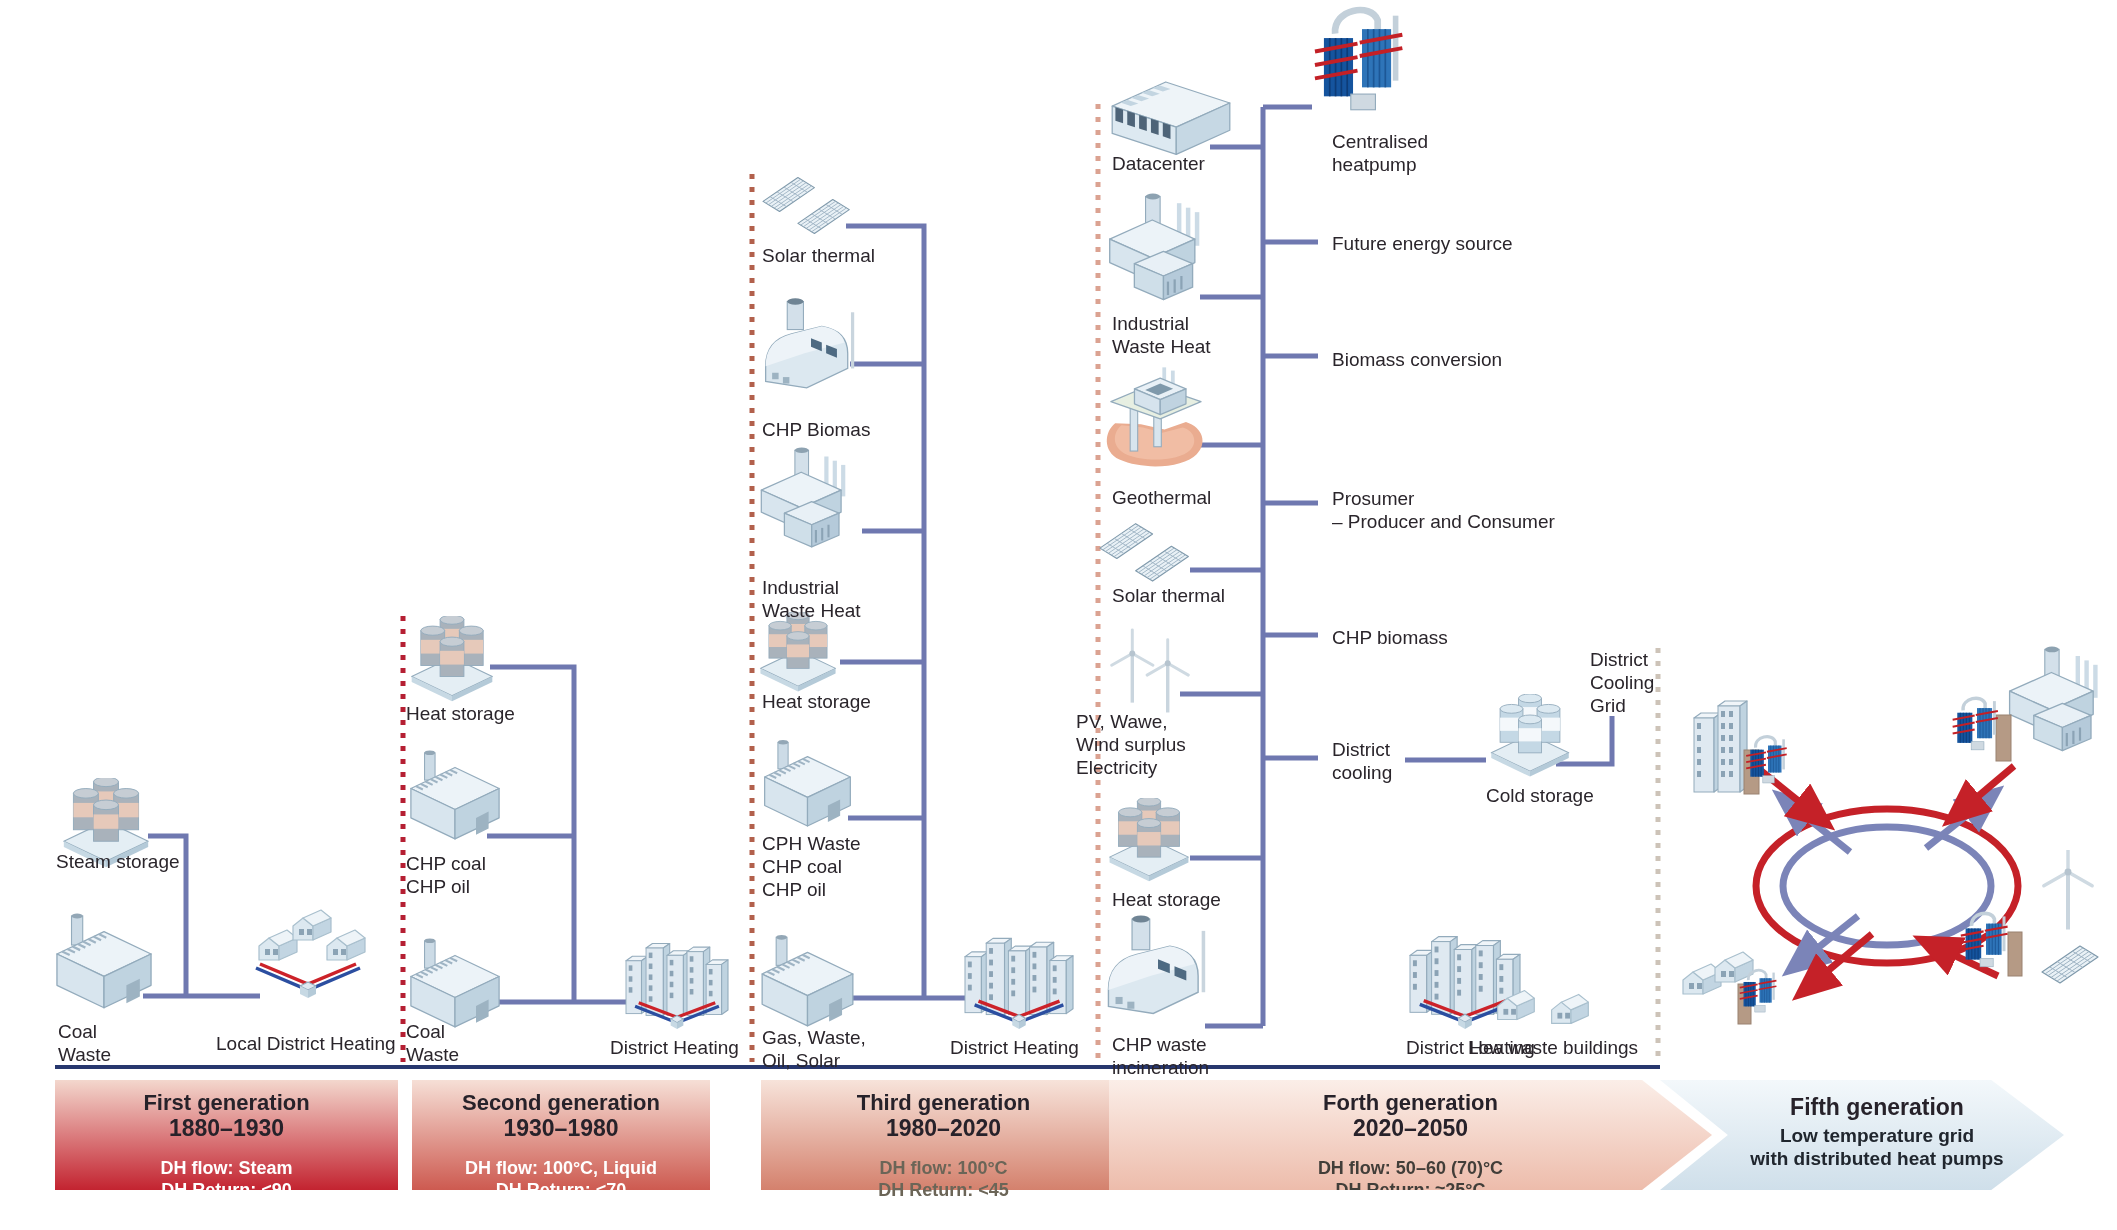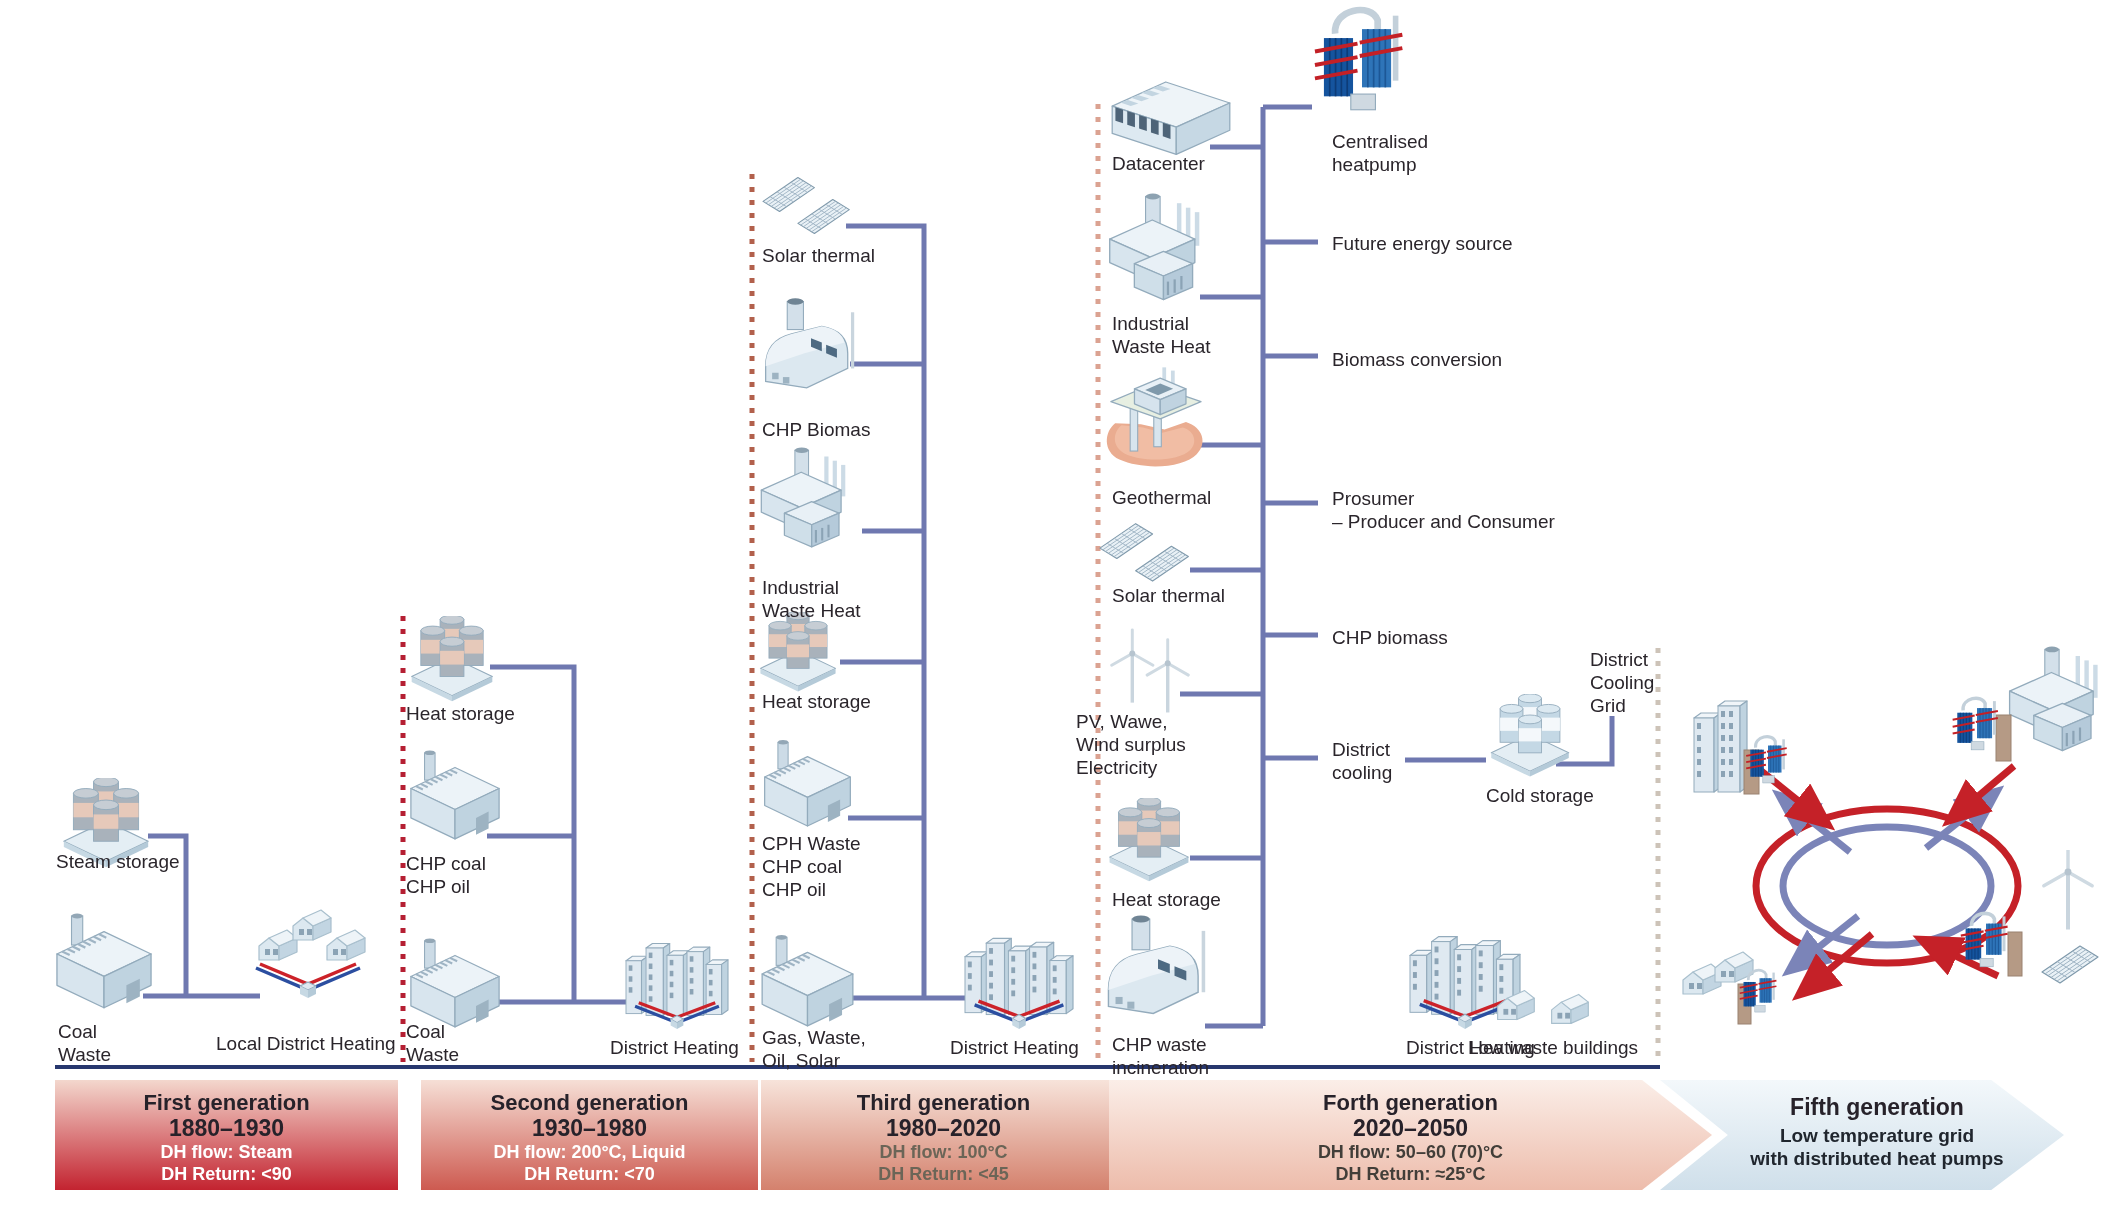--- a/index.html
+++ b/index.html
@@ -14,21 +14,21 @@
   }
   .ico { position:absolute; }
   .ico svg { width:100%; height:100%; display:block; }
   #overlay { position:absolute; left:0; top:0; }
   .band {
     position:absolute; top:1080px; height:110px; display:flex; flex-direction:column;
     align-items:center; text-align:center; padding-top:10px;
   }
   .band .t { font-weight:bold; font-size:22px; line-height:26px; color:#27222a; }
   .band .y { font-weight:bold; font-size:23px; line-height:25px; color:#27222a; }
-  .band .d { font-weight:bold; font-size:18px; line-height:22px; margin-top:0; }
+  .band .d { font-weight:bold; font-size:18px; line-height:22px; margin-top:16px; }
   .band5 .t { font-size:23px; margin-top:4px; }
   .band5 .sub { font-weight:bold; font-size:19px; line-height:23px; color:#20262e; margin-top:4px; white-space:pre-line; }
 </style>
 </head>
 <body>
 
 <div id="canvas">
 
   <svg id="overlay" width="2117" height="1230" viewBox="0 0 2117 1230">
     <defs>
@@ -845,25 +845,25 @@
 
   <div class="band" style="left:55px;width:343px;background:linear-gradient(#f3d7cd,#c32330)">
     <div class="t">First generation</div>
     <div class="y">1880–1930</div>
     <div class="d" style="color:#ffffff">
       <span>DH flow: Steam</span><br>
       <span>DH Return: &lt;90</span>
     </div>
   </div>
 
-  <div class="band" style="left:421px;width:337px;background:linear-gradient(#f6dfd6,#cd5a50)">
+  <div class="band" style="left:412px;width:298px;background:linear-gradient(#f6dfd6,#cd5a50)">
     <div class="t">Second generation</div>
     <div class="y">1930–1980</div>
     <div class="d" style="color:#ffffff">
-      <span>DH flow: 200°C, Liquid</span><br>
+      <span>DH flow: 100°C, Liquid</span><br>
       <span>DH Return: &lt;70</span>
     </div>
   </div>
 
   <div class="band" style="left:761px;width:365px;background:linear-gradient(#f7e3da,#d4816d)">
     <div class="t">Third generation</div>
     <div class="y">1980–2020</div>
     <div class="d" style="color:#6b6557">
       <span>DH flow: 100°C</span><br>
       <span>DH Return: &lt;45</span>

